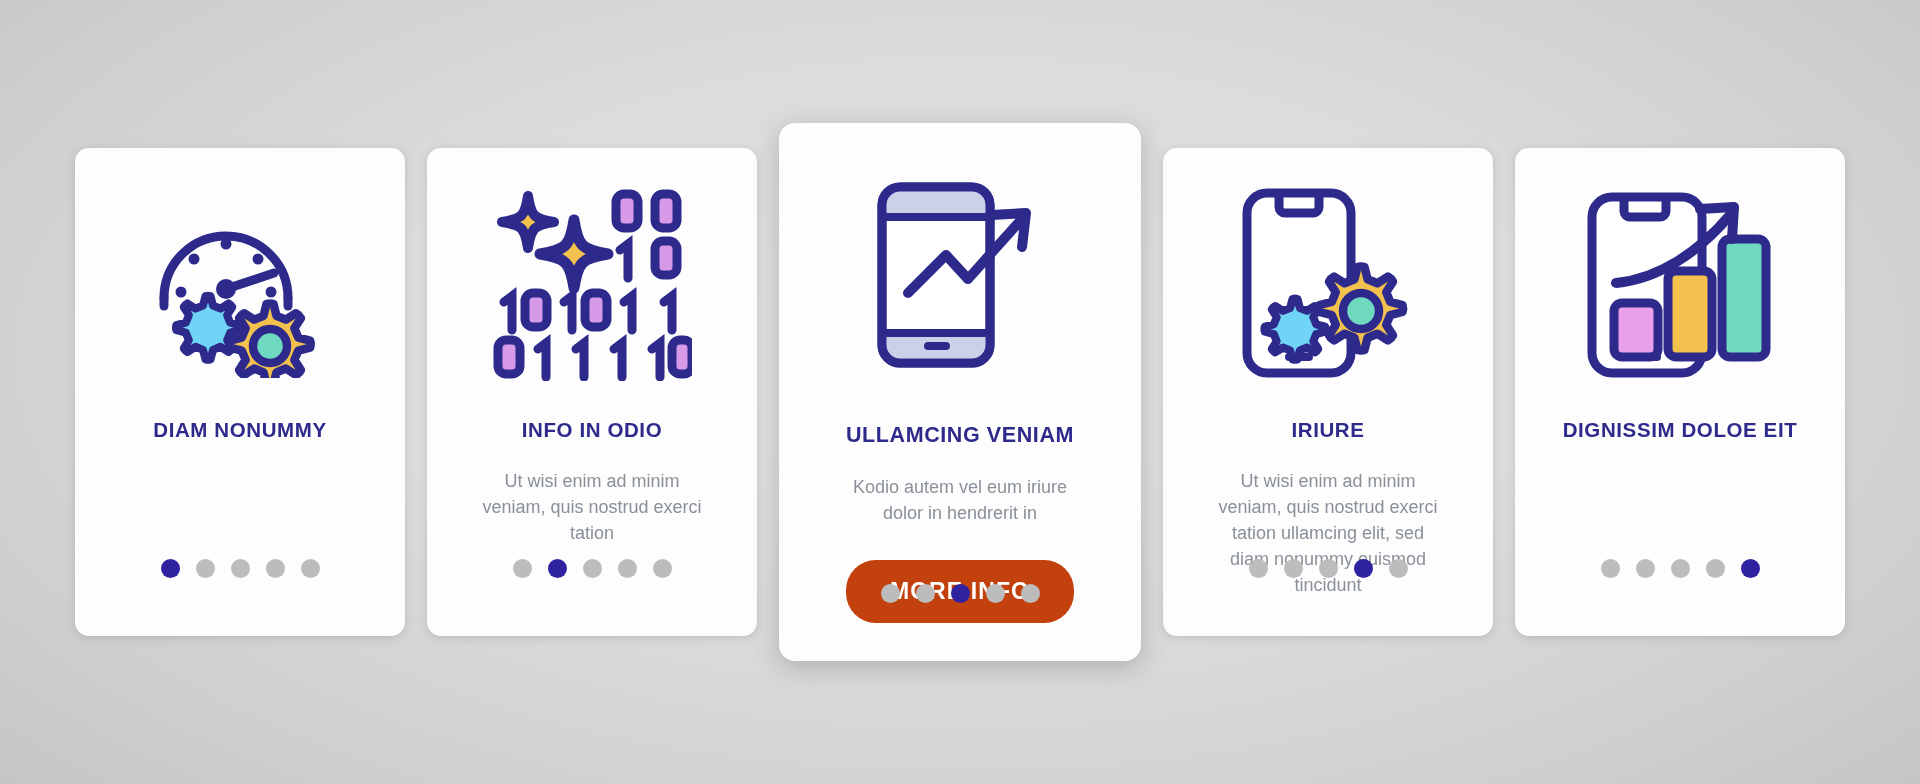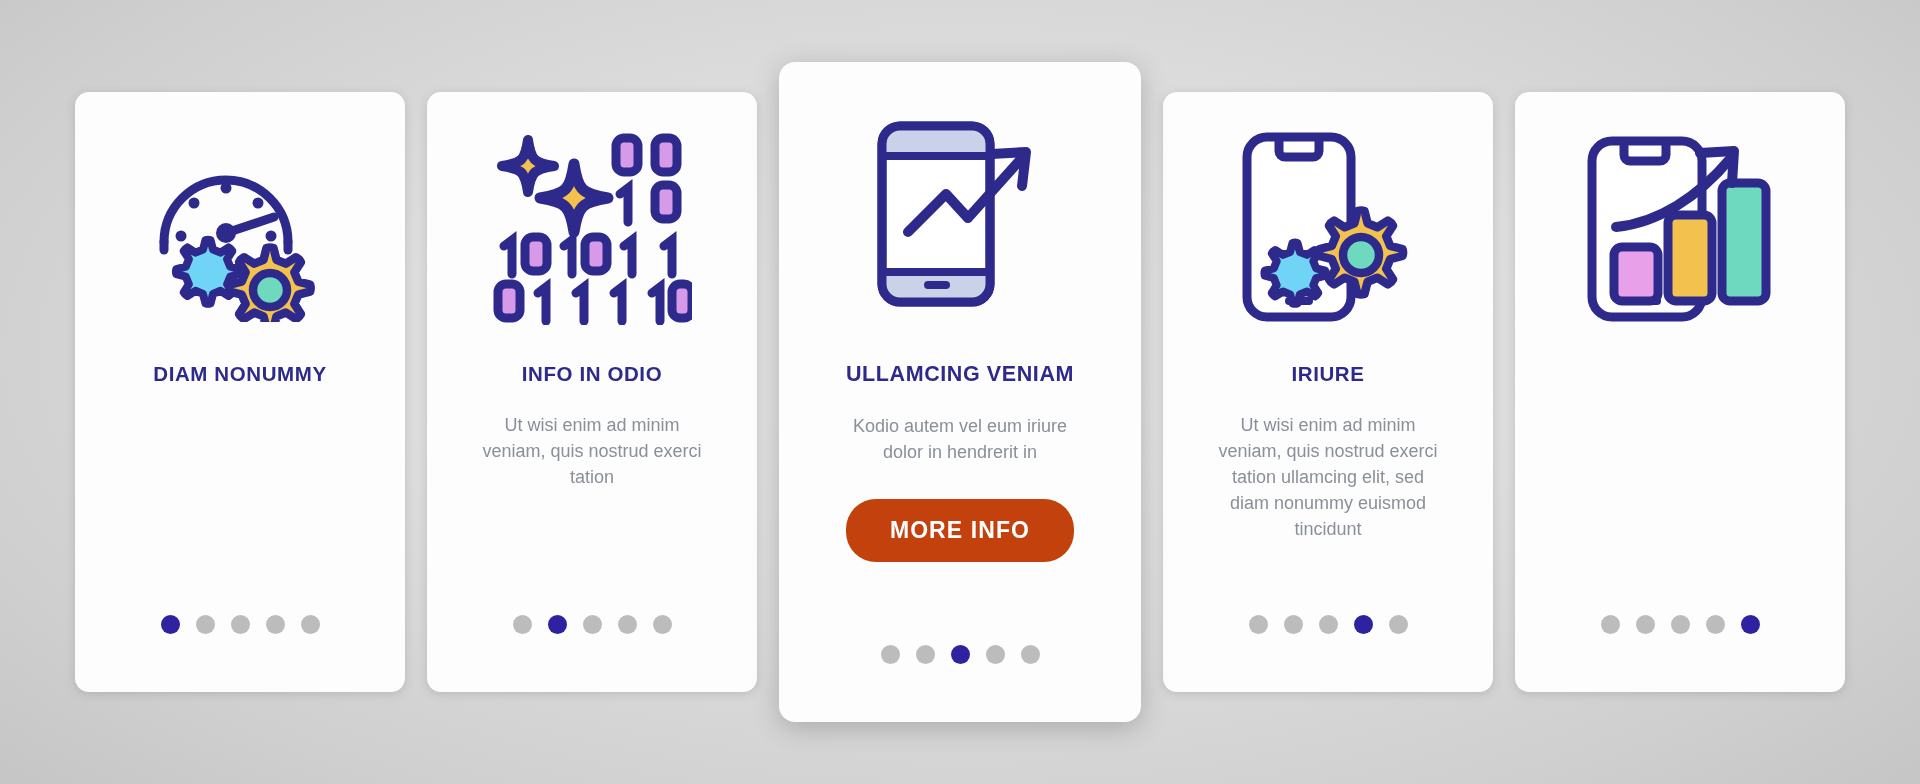--- a/index.html
+++ b/index.html
@@ -16,33 +16,33 @@
   }
   #stage {
     position: absolute; inset: 0;
     display: flex;
     align-items: center;
     justify-content: center;
     gap: 22px;
   }
   .card {
     width: 330px;
-    height: 600px;
+    height: 488px;
     background: #fdfdfd;
     border-radius: 14px;
     box-shadow: 0 2px 10px rgba(90,90,90,0.22);
     display: flex;
     flex-direction: column;
     align-items: center;
     position: relative;
     flex: none;
   }
   .card.featured {
     width: 362px;
-    height: 660px;
+    height: 538px;
     border-radius: 16px;
     box-shadow: 0 6px 26px rgba(70,70,80,0.30);
     z-index: 3;
   }
   .icon-wrap {
     height: 270px;
     width: 100%;
     display: flex;
     align-items: center;
     justify-content: center;
@@ -260,20 +260,21 @@
         <rect x="53" y="170" width="28" height="8" rx="4" fill="#2e2a8c"></rect>
 
         <rect x="34" y="120" width="44" height="54" rx="8" fill="#e8a0e8" stroke="#2e2a8c" stroke-width="9"></rect>
         <rect x="88" y="88" width="44" height="86" rx="8" fill="#f2c14e" stroke="#2e2a8c" stroke-width="9"></rect>
         <rect x="142" y="56" width="44" height="118" rx="8" fill="#6fd9c0" stroke="#2e2a8c" stroke-width="9"></rect>
 
         <path d="M36 100 C78 96 118 70 150 32" fill="none" stroke="#2e2a8c" stroke-width="10" stroke-linecap="round"></path>
         <path d="M120 26 L154 24 L152 56" fill="none" stroke="#2e2a8c" stroke-width="10" stroke-linecap="round" stroke-linejoin="round"></path>
       </svg>
     </div>
+    <div class="title">DIGNISSIM DOLOE EIT</div>
     <div class="dots">
       <span class="dot"></span>
       <span class="dot"></span>
       <span class="dot"></span>
       <span class="dot"></span>
       <span class="dot active"></span>
     </div>
   </div>
 
 </div>

